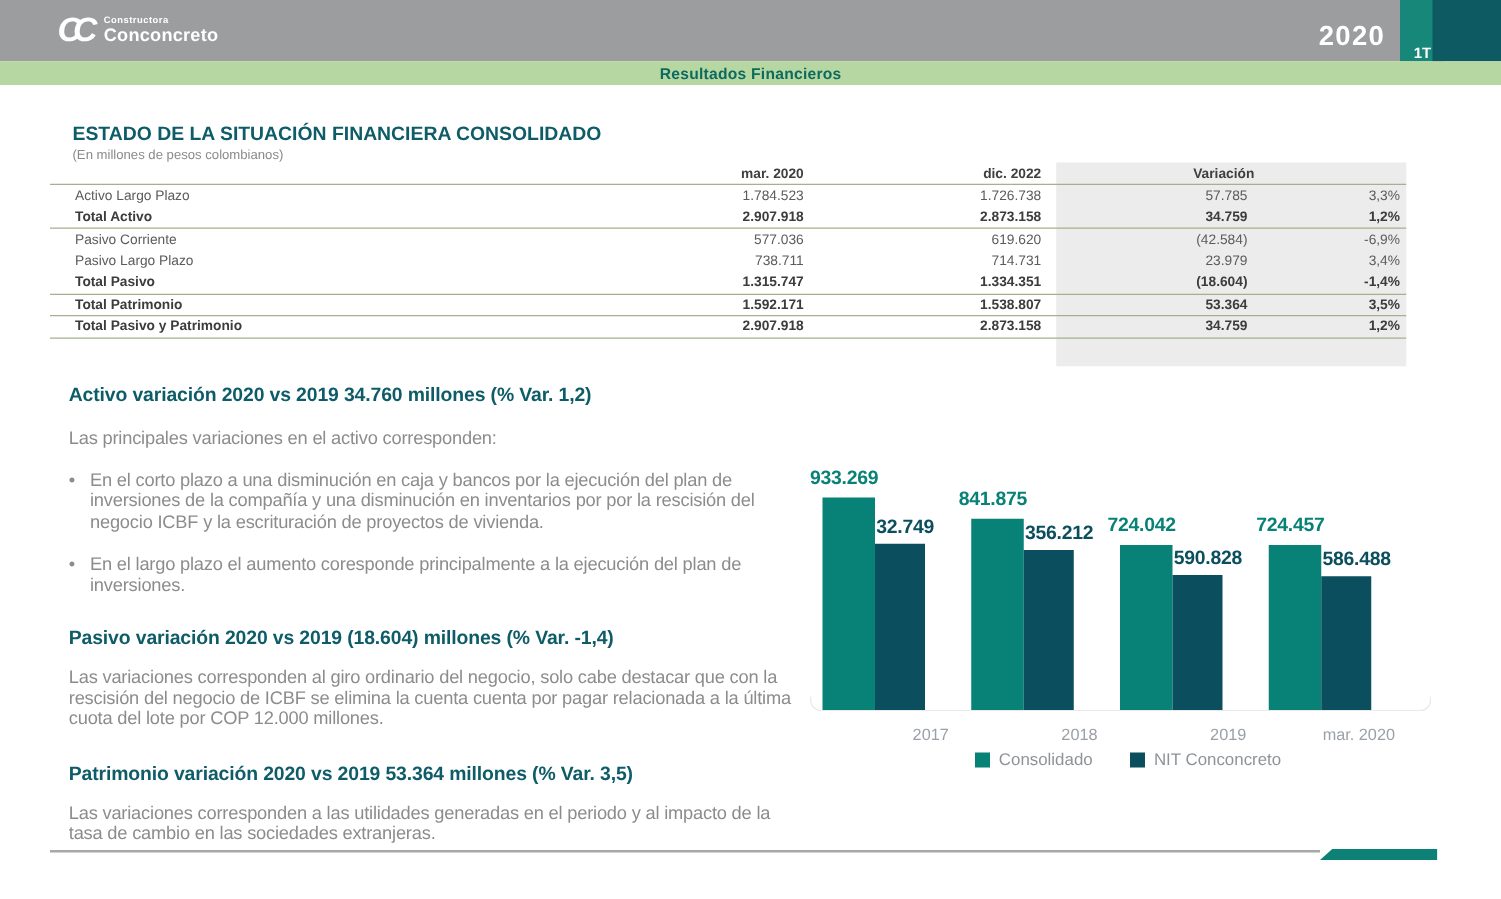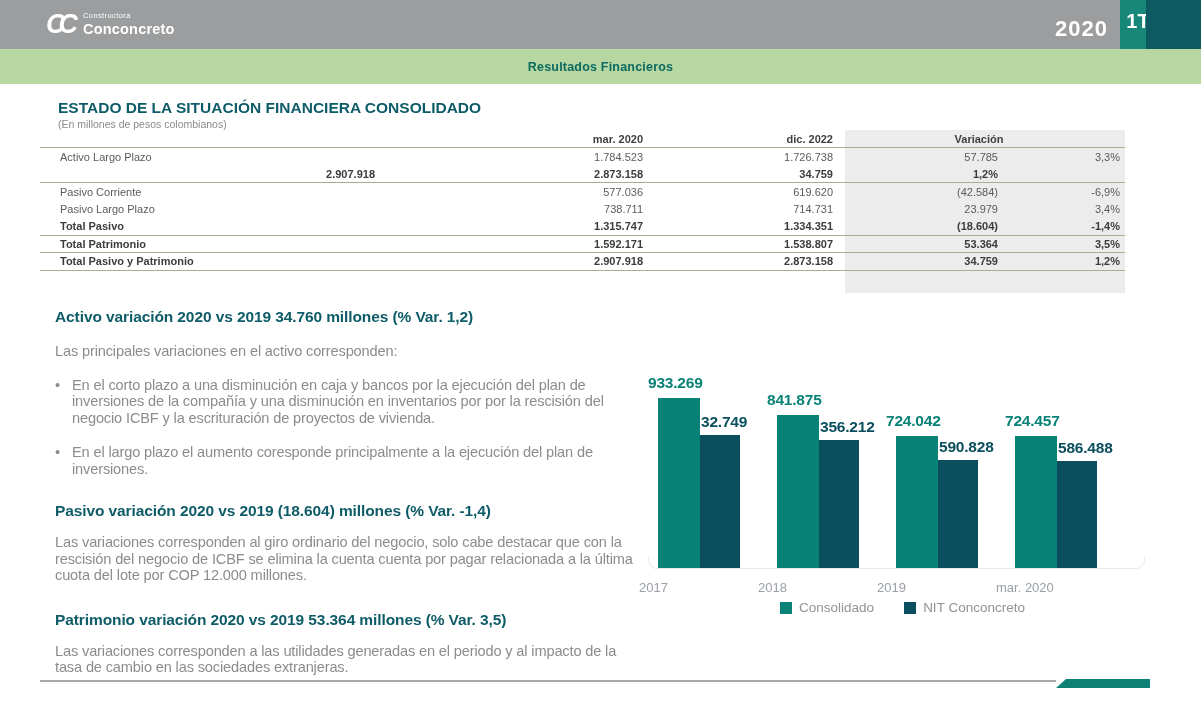--- a/index.html
+++ b/index.html
@@ -6,29 +6,29 @@
   html,body { width:1201px; height:719px; }
   body {
     position:relative; background:#fff; overflow:hidden;
     font-family:"Liberation Sans", sans-serif;
   }
   
   .topbar { position:absolute; left:0; top:0; width:1201px; height:49px; background:#9b9d9f; }
   .logo { position:absolute; left:46px; top:7px; display:flex; align-items:center; color:#fff; }
   .cc-mark { font-style:italic; font-weight:bold; font-size:27px; letter-spacing:-7px; padding-right:12px; line-height:34px; }
   .logo-text { display:flex; flex-direction:column; line-height:1; }
-  .logo-line1 { font-size:7.5px; font-weight:normal; letter-spacing:.4px; margin-bottom:2px; }
+  .logo-line1 { font-size:7.5px; font-weight:bold; letter-spacing:.4px; margin-bottom:2px; }
   .logo-line2 { font-size:14.5px; font-weight:bold; letter-spacing:.2px; }
   .year { position:absolute; right:93px; bottom:7px; color:#fff; font-size:22px; font-weight:bold; letter-spacing:1px; }
   .q-block { position:absolute; left:1120px; top:0; width:36px; height:49px; background:#178779;
-             display:flex; align-items:flex-end; justify-content:center; padding-bottom:16px;
-             color:#fff; font-weight:bold; font-size:20px; }
+             display:flex; align-items:flex-end; justify-content:center; padding-bottom:0;
+             color:#fff; font-weight:bold; font-size:12px; }
   .corner-block { position:absolute; left:1146px; top:0; width:55px; height:49px; background:#0d5a63; }
   
-  .banner { position:absolute; left:0; top:49px; width:1201px; height:35px; background:#b7d7a2;
+  .banner { position:absolute; left:0; top:49px; width:1201px; height:19px; background:#b7d7a2;
             display:flex; align-items:center; justify-content:center; }
   .banner-title { font-size:12.5px; font-weight:bold; color:#0c6a5f; letter-spacing:.2px; }
   
   .stmt-title { position:absolute; left:58px; top:99px; font-size:15.5px; font-weight:bold; color:#0e5c68; }
   .stmt-sub { position:absolute; left:58px; top:118px; font-size:10.5px; color:#8a8a8a; }
   
   .table { position:absolute; left:40px; top:131px; width:1085px; font-size:11px; }
   .gray-band { position:absolute; left:805px; top:-1px; width:280px; height:163px; background:#ececec; z-index:0; }
   .trow { position:relative; z-index:1; display:grid; grid-template-columns:340px 268px 190px 165px 122px;
           align-items:center; height:17.5px; color:#5b5b5b; }
@@ -43,21 +43,21 @@
   .section-h { font-size:15.5px; font-weight:bold; color:#0e5c68; letter-spacing:-.1px; }
   .body-p { font-size:14.6px; color:#8c8c8c; line-height:16.5px; letter-spacing:-.15px; }
   .mt17 { margin-top:17px; } .mt14 { margin-top:14px; }
   .mt25 { margin-top:25px; } .mt27 { margin-top:27px; } .mt18 { margin-top:18px; }
   .bullet { display:flex; }
   .bullet .dot { width:17px; flex:0 0 17px; }
   
   .chart { position:absolute; left:630px; top:350px; width:545px; height:280px; }
   .bar { position:absolute; }
   .bar-label { position:absolute; font-size:15.5px; font-weight:bold; letter-spacing:-.2px; white-space:nowrap; }
-  .x-label { position:absolute; width:120px; text-align:left; font-size:13px; color:#9aa0a6; }
+  .x-label { position:absolute; width:120px; text-align:right; font-size:13px; color:#9aa0a6; }
   .base-panel { position:absolute; left:18px; top:207px; width:497px; height:12px;
                 border:1.5px solid #eaeaea; border-top:none; border-radius:0 0 9px 9px; }
   .legend { position:absolute; left:0; top:250px; width:545px; display:flex; justify-content:center; gap:30px; }
   .legend-item { display:flex; align-items:center; gap:7px; font-size:13.5px; color:#8f9398; }
   .legend-swatch { width:12px; height:12px; display:inline-block; }
   
   .footer-line { position:absolute; left:40px; top:680px; width:1016px; border-top:2px solid #a8a8a8; }
   .footer-tab { position:absolute; left:1056px; top:679px; width:94px; height:9px; background:#0e8176;
                 clip-path:polygon(10px 0, 100% 0, 100% 100%, 0 100%); }
 </style>
@@ -96,20 +96,21 @@
   </div>
   <div>
       <div class="trow">
         <div class="tcell c0">Activo Largo Plazo</div>
         <div class="tcell c1">1.784.523</div>
         <div class="tcell c2">1.726.738</div>
         <div class="tcell c3">57.785</div>
         <div class="tcell c4">3,3%</div>
       </div>
       <div class="trow bold">
+        <div class="tcell c0">Total Activo</div>
         <div class="tcell c1">2.907.918</div>
         <div class="tcell c2">2.873.158</div>
         <div class="tcell c3">34.759</div>
         <div class="tcell c4">1,2%</div>
       </div>
       <div class="trow">
         <div class="tcell c0">Pasivo Corriente</div>
         <div class="tcell c1">577.036</div>
         <div class="tcell c2">619.620</div>
         <div class="tcell c3">(42.584)</div>

